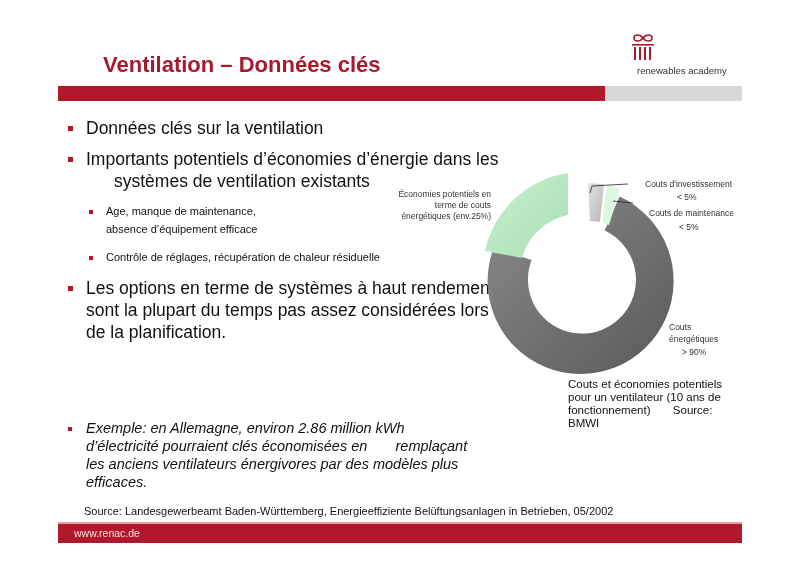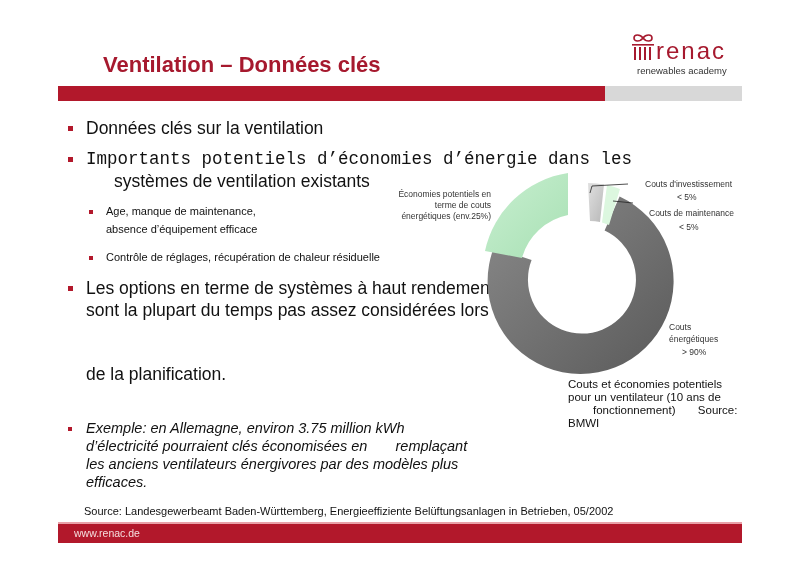--- a/index.html
+++ b/index.html
@@ -32,48 +32,47 @@
 
 <div class="logo">
   <svg class="logo-icon" width="26" height="30" viewBox="0 0 26 30">
     <path d="M4 5 C4 1,10 1,13 5 C16 9,22 9,22 5 C22 1,16 1,13 5 C10 9,4 9,4 5 Z" fill="none" stroke="#a6192e" stroke-width="1.6"></path>
     <rect x="2" y="11" width="22" height="1.6" fill="#a6192e"></rect>
     <rect x="4" y="14" width="2" height="13" fill="#a6192e"></rect>
     <rect x="9" y="14" width="2" height="13" fill="#a6192e"></rect>
     <rect x="14" y="14" width="2" height="13" fill="#a6192e"></rect>
     <rect x="19" y="14" width="2" height="13" fill="#a6192e"></rect>
   </svg>
-  <div class="logo-word">renac</div>
   <div class="logo-sub">renewables academy</div>
 </div>
 
 <div>
   <div class="sq" style="left:68px;top:126px;"></div>
   <div class="b1" style="left:86px;top:117px;">Données clés sur la ventilation</div>
 
   <div class="sq" style="left:68px;top:157px;"></div>
-  <div class="b1" style="left:86px;top:148px;font-family:Liberation Mono, monospace;">Importants potentiels d’économies d’énergie dans les</div>
+  <div class="b1" style="left:86px;top:148px;">Importants potentiels d’économies d’énergie dans les</div>
   <div class="b1" style="left:86px;top:170px;margin-left:28px;">systèmes de ventilation existants</div>
 
   <div class="sq" style="left:89px;top:210px;width:4px;height:4px;"></div>
   <div class="b2" style="left:106px;top:202px;">Age, manque de maintenance,</div>
   <div class="b2" style="left:106px;top:220px;text-align:right;">absence d’équipement efficace</div>
 
   <div class="sq" style="left:89px;top:256px;width:4px;height:4px;"></div>
   <div class="b2" style="left:106px;top:248px;">Contrôle de réglages, récupération de chaleur résiduelle</div>
 
   <div class="sq" style="left:68px;top:286px;"></div>
   <div class="b1" style="left:86px;top:277px;">Les options en terme de systèmes à haut rendement</div>
   <div class="b1" style="left:86px;top:299px;">sont la plupart du temps pas assez considérées lors</div>
-  <div class="b1" style="left:86px;top:321px;margin-top:42px;">de la planification.</div>
+  <div class="b1" style="left:86px;top:321px;">de la planification.</div>
 </div>
 
 <div>
   <div class="sq" style="left:68px;top:427px;width:4px;height:4px;"></div>
-  <div class="example" style="left:86px;top:419px;white-space:pre;">Exemple: en Allemagne, environ 3.75 million kWh</div>
+  <div class="example" style="left:86px;top:419px;white-space:pre;">Exemple: en Allemagne, environ 2.86 million kWh</div>
   <div class="example" style="left:86px;top:437px;white-space:pre;">d’électricité pourraient clés économisées en       remplaçant</div>
   <div class="example" style="left:86px;top:455px;white-space:pre;">les anciens ventilateurs énergivores par des modèles plus</div>
   <div class="example" style="left:86px;top:473px;white-space:pre;">efficaces.</div>
 </div>
 
 <svg class="chart" width="800" height="565" viewBox="0 0 800 565">
   <defs>
     <linearGradient id="gDark" x1="0" y1="0" x2="1" y2="1">
       <stop offset="0" stop-color="#8a8a8a"></stop>
       <stop offset="1" stop-color="#5a5a5a"></stop>
@@ -109,20 +108,20 @@
 <div class="lbl" style="left:669px;top:334px;">énergétiques</div>
 <div class="lbl" style="left:682px;top:347px;">&gt; 90%</div>
 
 <div class="lbl" style="left:376px;top:189px;width:115px;text-align:right;">Économies potentiels en</div>
 <div class="lbl" style="left:376px;top:200px;width:115px;text-align:right;">terme de couts</div>
 <div class="lbl" style="left:376px;top:211px;width:115px;text-align:right;">énergétiques (env.25%)</div>
 
 <div>
   <div class="caption" style="top:378px;">Couts et économies potentiels</div>
   <div class="caption" style="top:391px;">pour un ventilateur (10 ans de</div>
-  <div class="caption" style="top:404px;white-space:pre;margin-left:25px;">fonctionnement)       Source:</div>
+  <div class="caption" style="top:404px;white-space:pre;">fonctionnement)       Source:</div>
   <div class="caption" style="top:417px;">BMWI</div>
 </div>
 
 <div class="source">Source: Landesgewerbeamt Baden-Württemberg, Energieeffiziente Belüftungsanlagen in Betrieben, 05/2002</div>
 <div class="footer-top"></div>
 <div class="footer"></div>
 <div class="footer-url">www.renac.de</div>
 
 </body></html>

